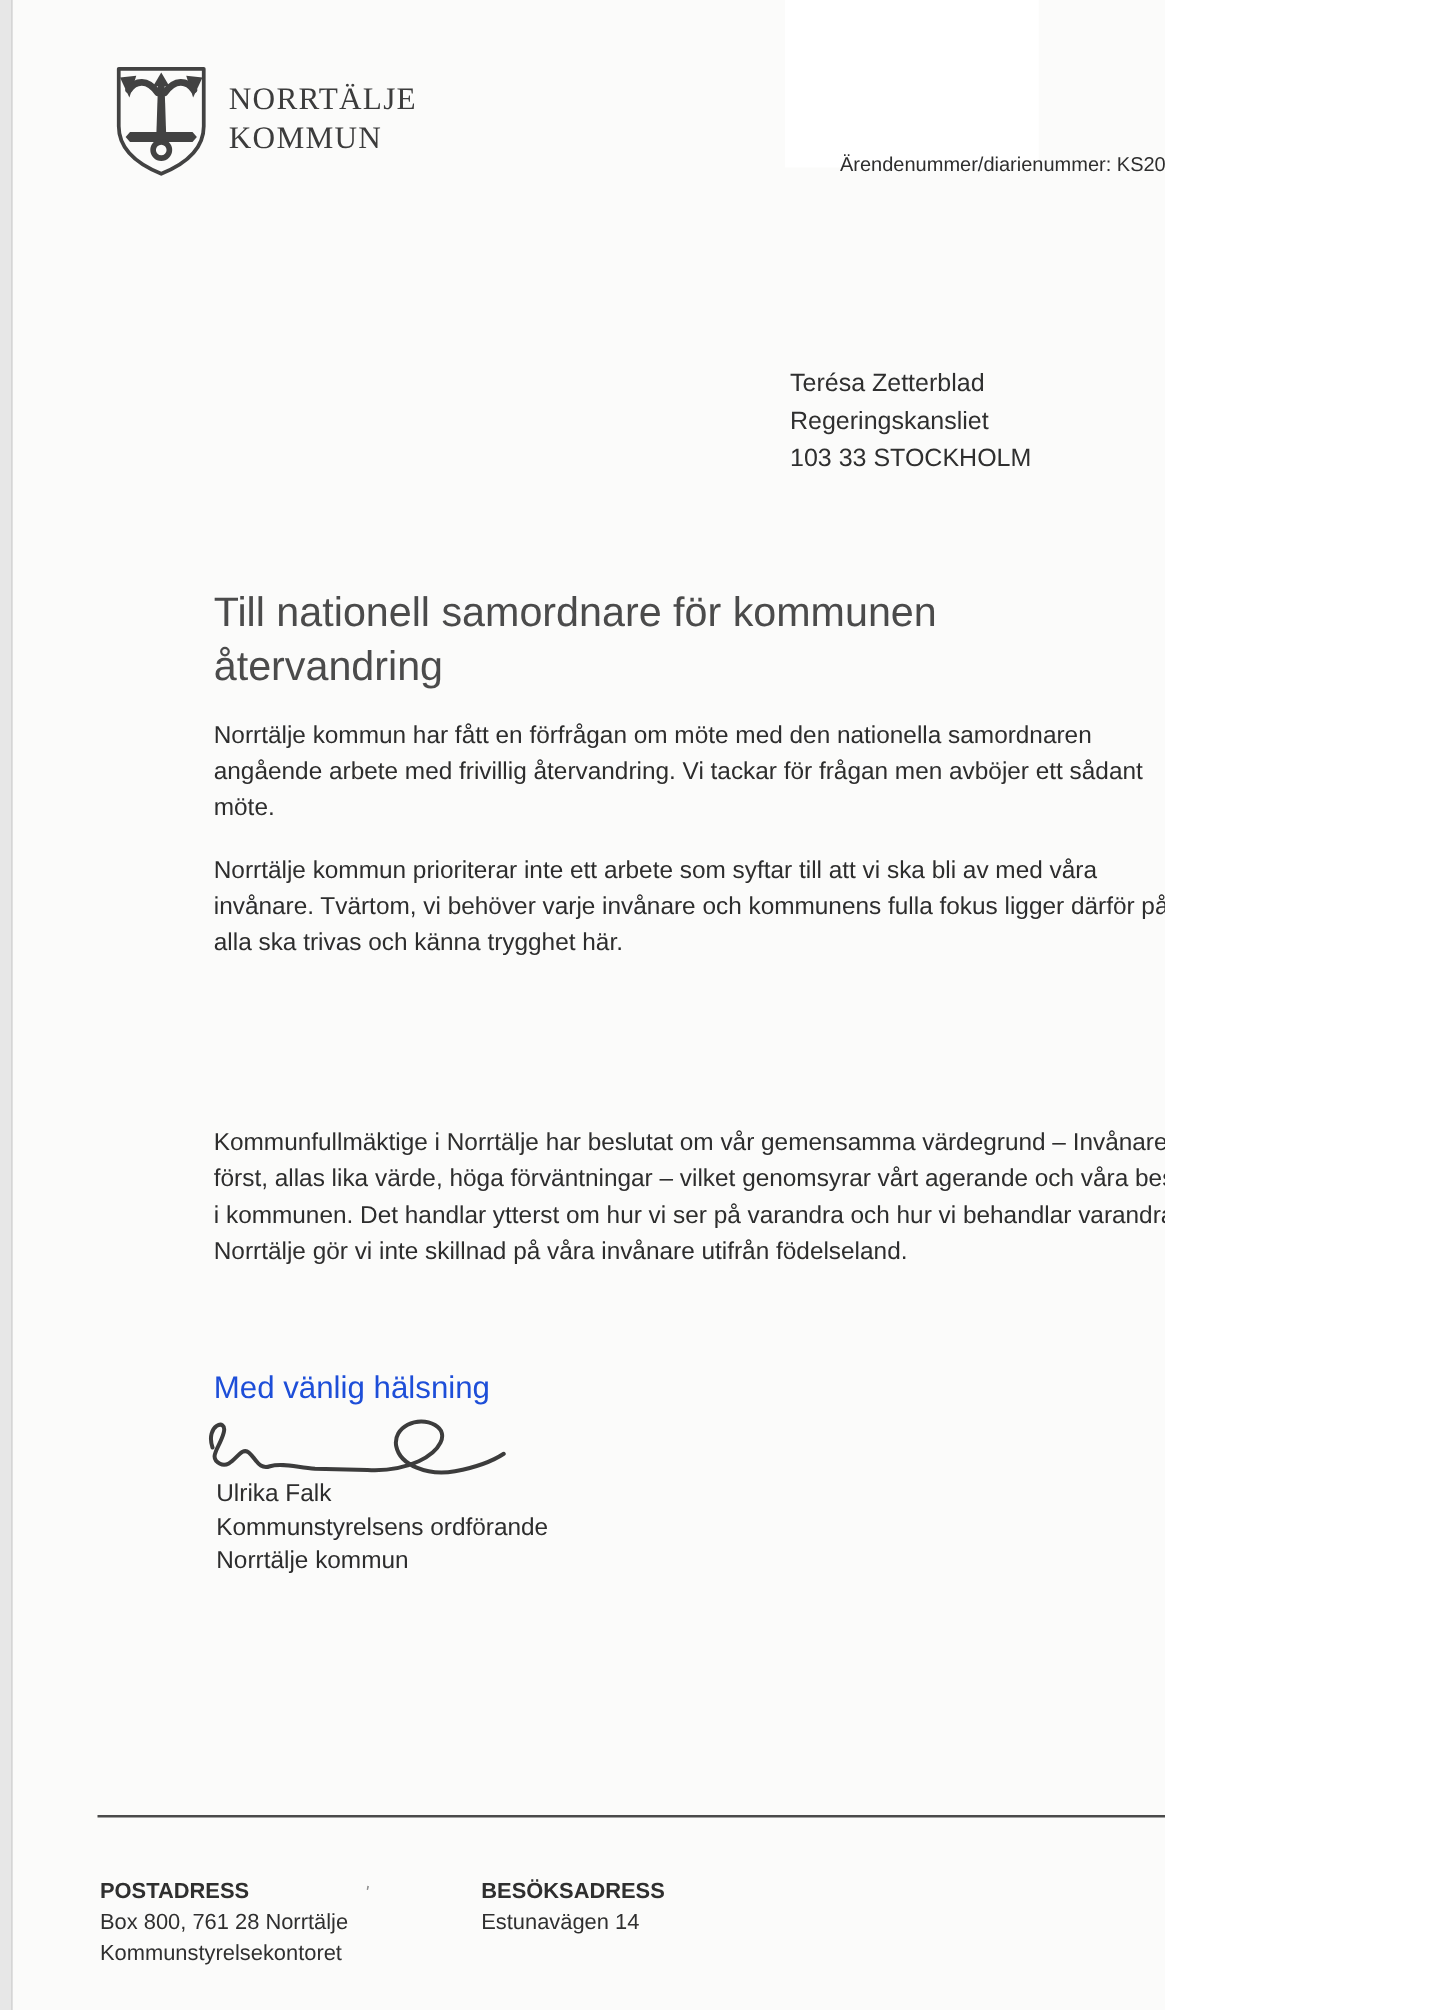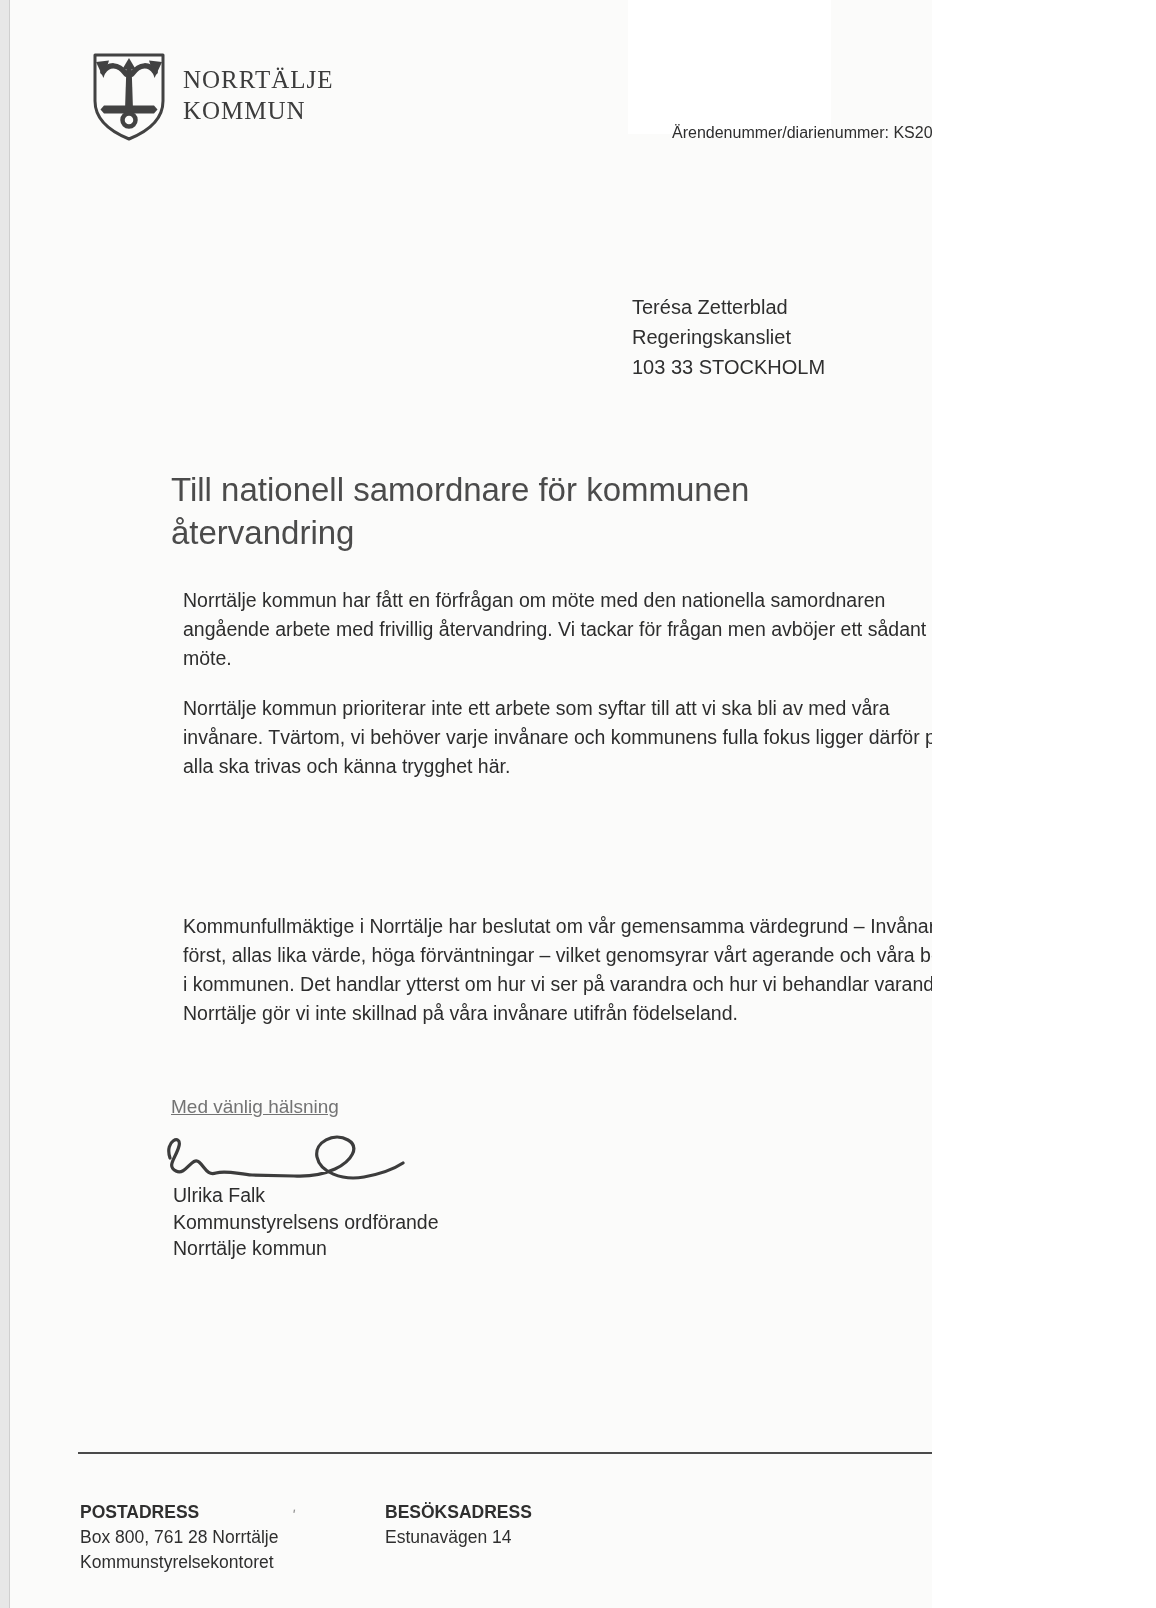--- a/index.html
+++ b/index.html
@@ -39,23 +39,23 @@
   .sender td{padding:0;vertical-align:top;}
   .sender td.lbl{min-width:95px;}
   
   .recipient{position:absolute;left:632px;top:244px;font-size:20px;line-height:30px;margin-top:48px;}
   
   .title{
     position:absolute;left:171px;top:468px;width:700px;
     font-size:33px;line-height:43px;font-weight:400;color:#4b4b4b;
     margin:0;
   }
-  .para{position:absolute;left:171px;width:792px;font-size:19.5px;line-height:29px;margin:12px;color:#2d2d2d;}
+  .para{position:absolute;left:171px;width:792px;font-size:19.5px;line-height:29px;margin:0;color:#2d2d2d;}
   .p1{top:574px;} .p2{top:682px;} .p3{top:791px;} .p4{top:900px;}
-  .closing{position:absolute;left:171px;top:1096px;font-size:19px;margin:0;color:#737373;text-decoration:underline;}
+  .closing{position:absolute;left:171px;top:1096px;font-size:25px;margin:0;color:#1d4ed8;}
   .signature{position:absolute;left:156px;top:1132px;}
   .signer{position:absolute;left:173px;top:1182px;font-size:19.5px;line-height:26.5px;color:#2d2d2d;}
   
   .footer-rule{
     position:absolute;left:78px;top:1452px;width:1008px;height:0;
     border-top:2px solid #4a4a4a;
   }
   .fcol{position:absolute;top:1468px;font-size:17.5px;line-height:24.8px;color:#2f2f2f;}
   .fcol .fh{font-weight:bold;margin-top:32px;}
   .fcol.c1{left:80px;} .fcol.c2{left:385px;} .fcol.c3{left:645px;}

